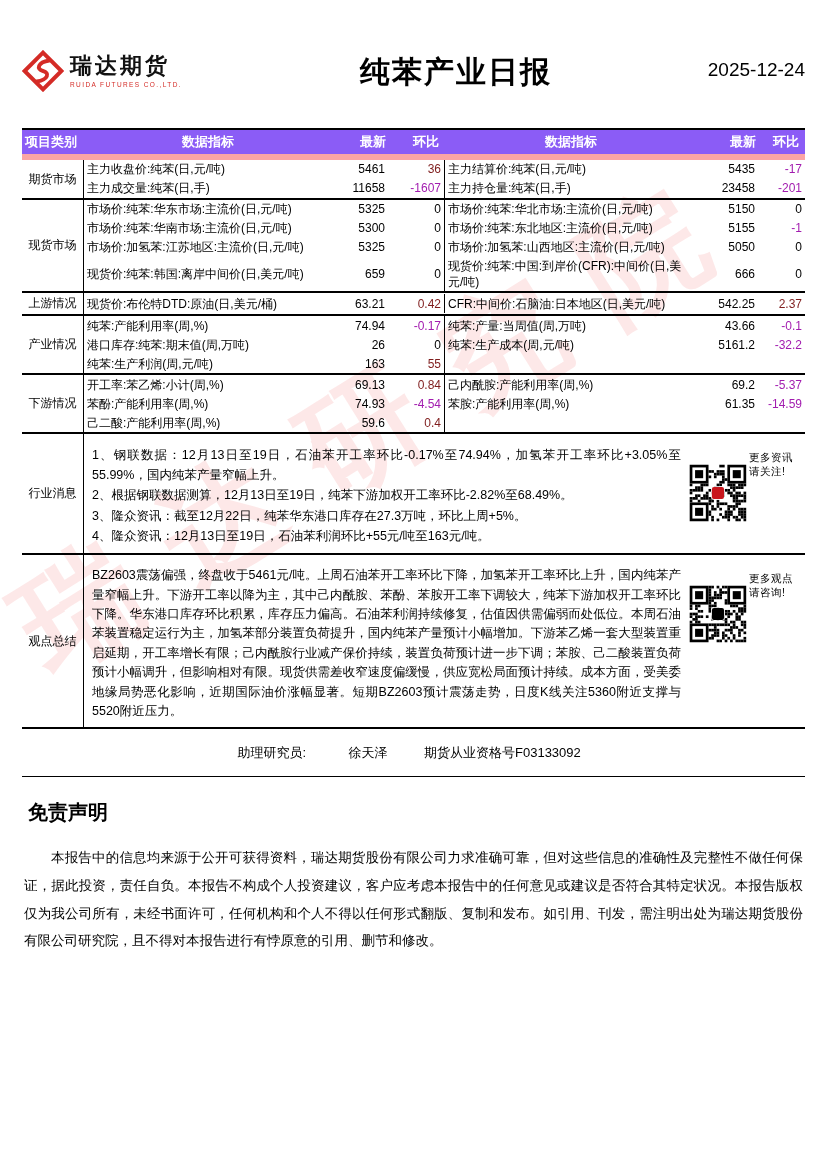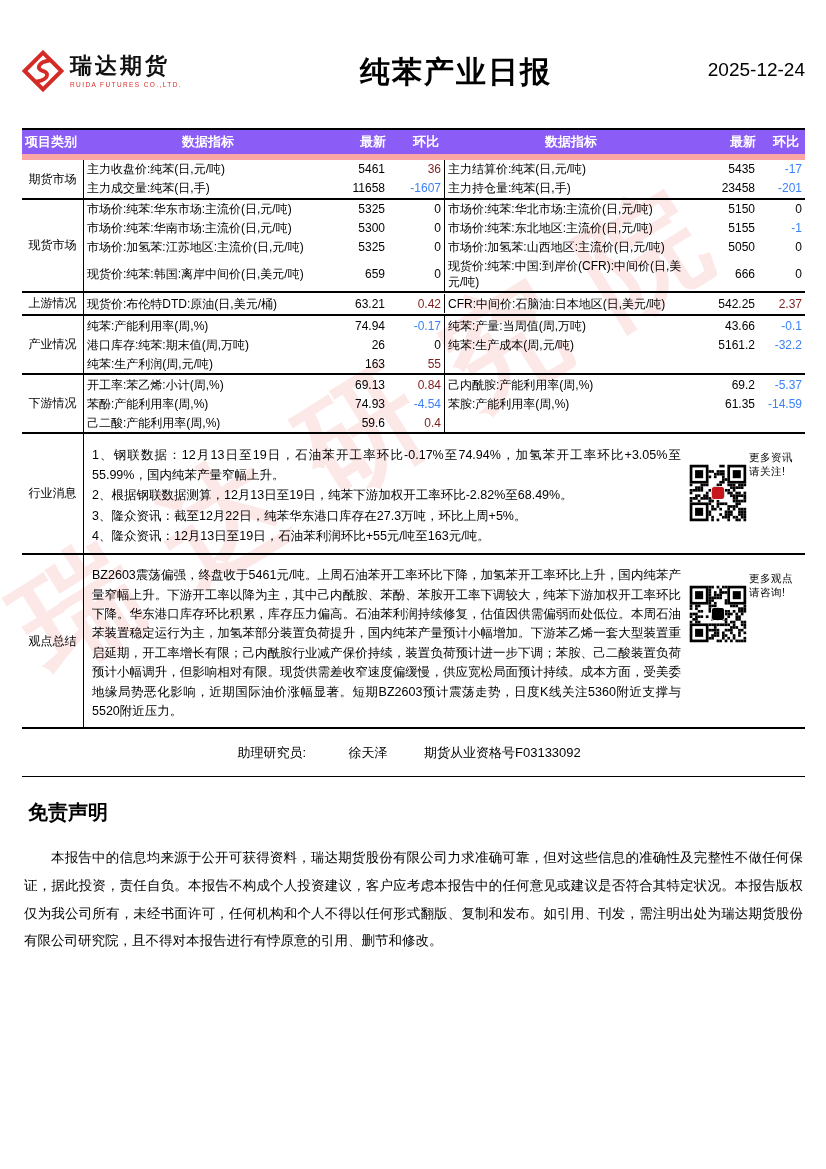--- a/index.html
+++ b/index.html
@@ -49,21 +49,21 @@
   .drow {
     display:grid; grid-template-columns:248px 60px 53px 252px 65px 43px;
     align-items:center; min-height:19px;
   }
   .cell { padding:1px 3px; line-height:1.35; }
   .lbl { text-align:left; }
   .val { text-align:right; padding-right:7px; }
   .chg { text-align:right; padding-right:3px; }
   .chg.mid { border-right:1px solid #000; align-self:stretch; display:flex; align-items:center; justify-content:flex-end; }
   .dir-up { color:#7f1d1d; }
-  .dir-down { color:#3b82f6; }
+  .dir-down { color:#a21caf; }
   .dir-flat { color:#000; }
 
   
   .freecontent { flex:1; display:flex; padding:9px 2px 4px 6px; }
   .freetext { flex:1; font-size:12.5px; line-height:1.55; padding:2px 6px 2px 2px; text-align:justify; }
   .freetext p { margin:1px 0; }
   .qrbox { width:116px; flex:0 0 auto; display:flex; flex-direction:row; padding-top:4px; }
   .qrbox svg { display:block; }
   .qrcap { font-size:10.5px; margin-top:4px; letter-spacing:0.5px; }
 

